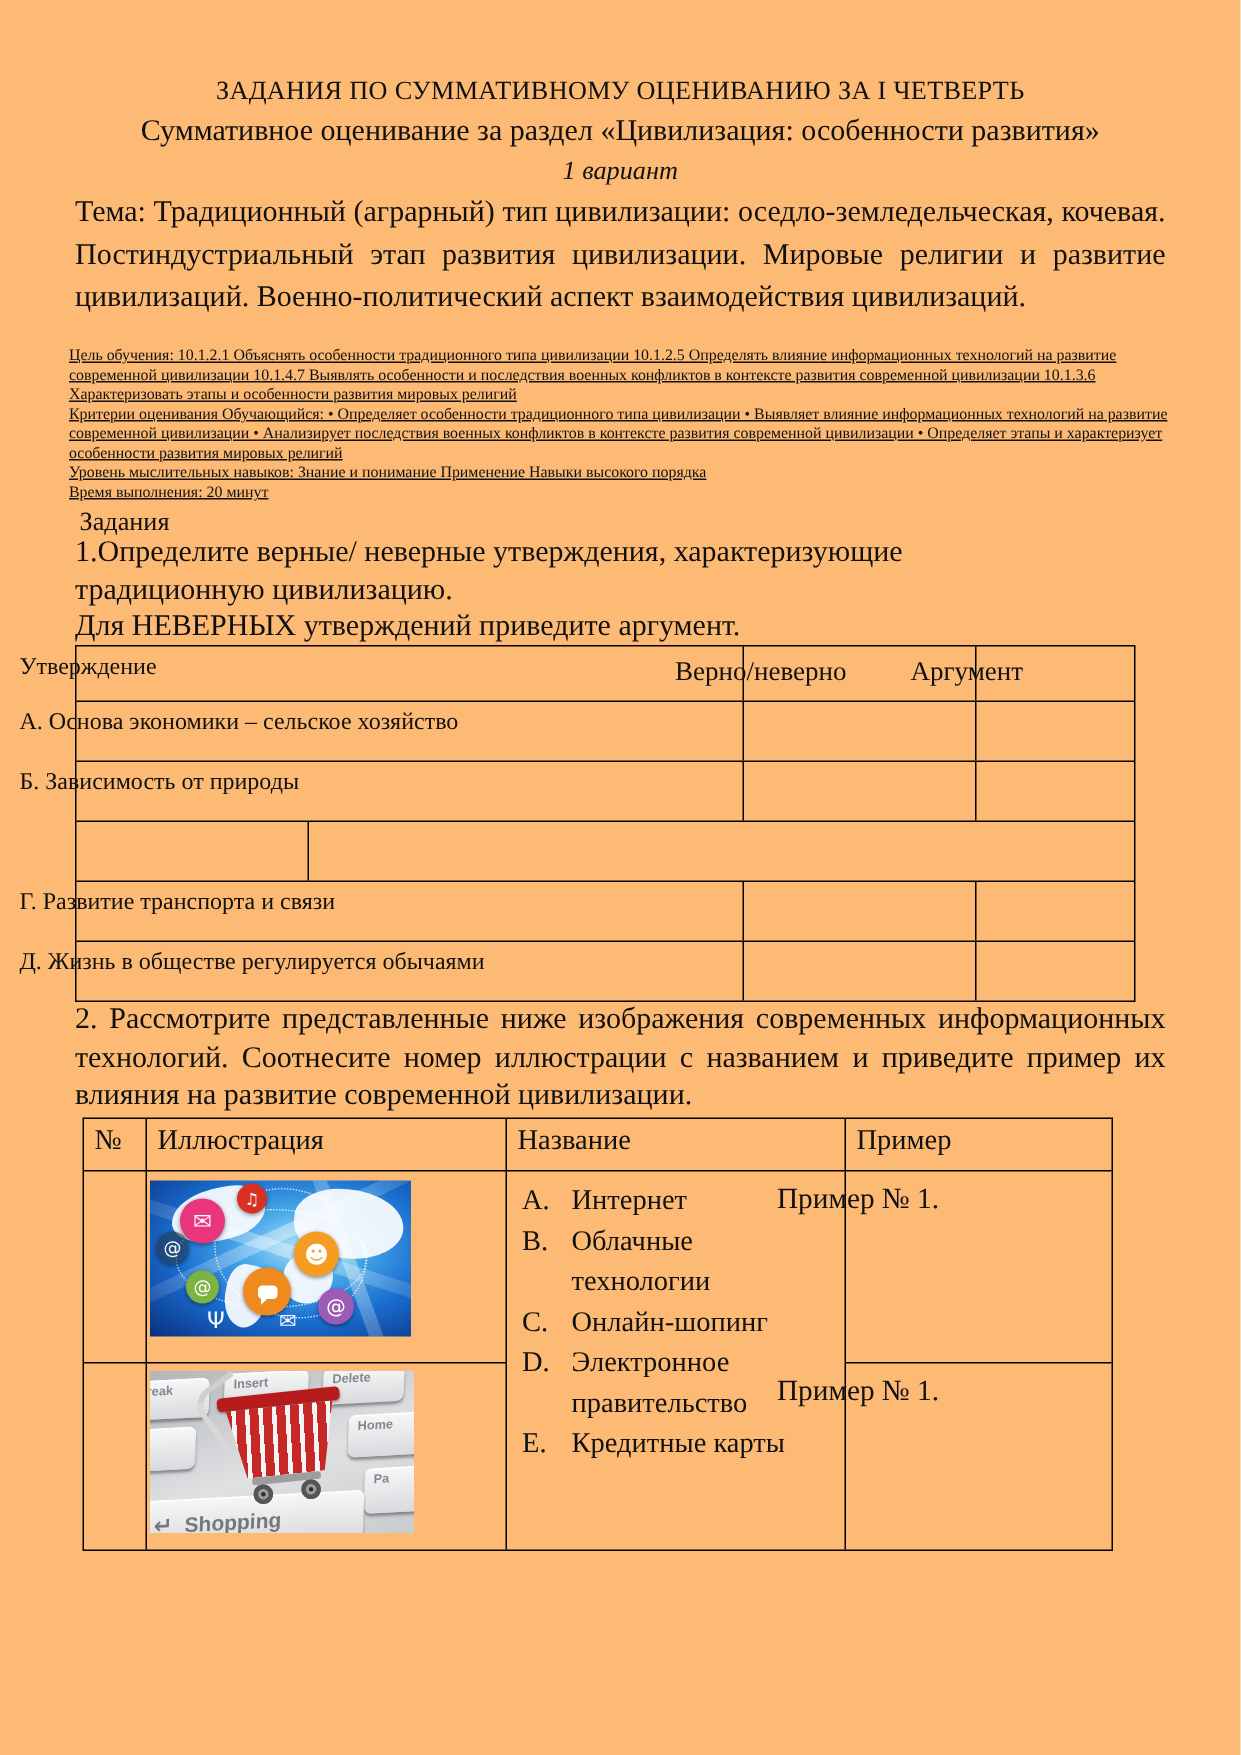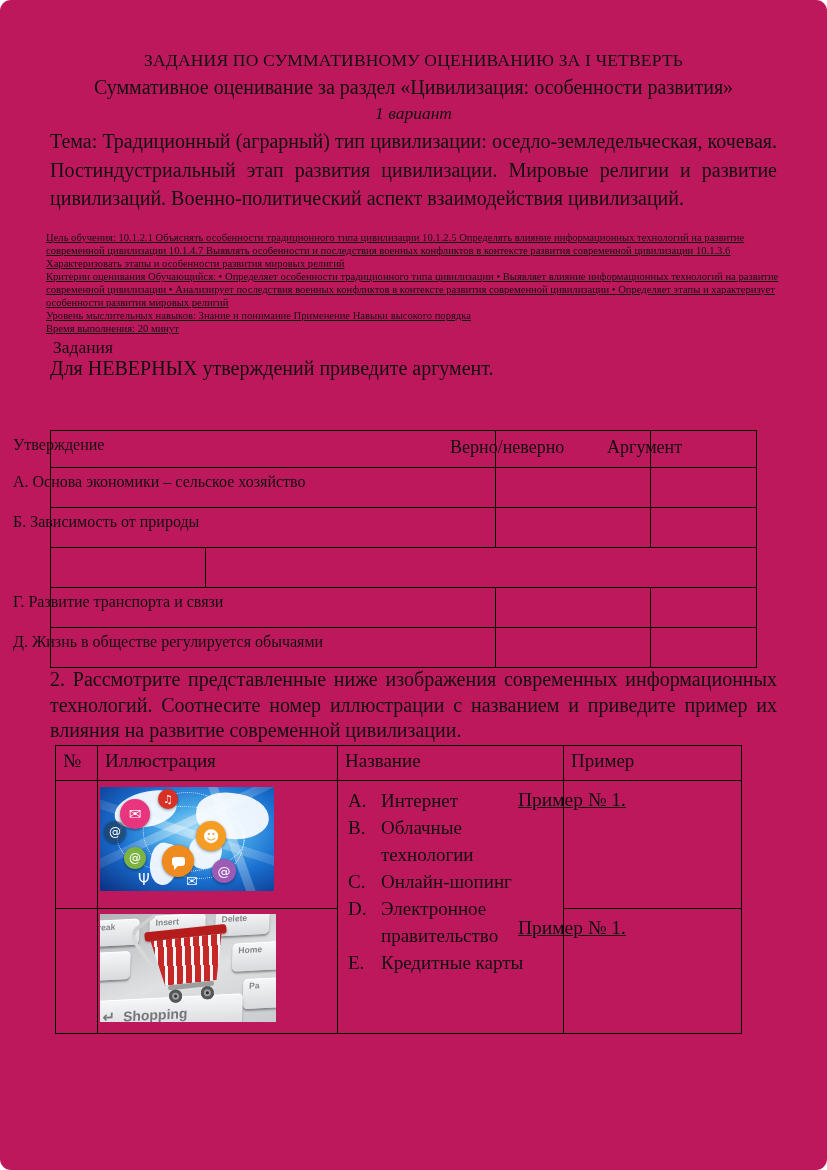--- a/index.html
+++ b/index.html
@@ -1,17 +1,17 @@
 <!DOCTYPE html>
 <html><head>
 <meta charset="utf-8">
 <style>
   html,body{margin:0;padding:0;background:#ffffff;}
-  .page{position:relative;width:827px;height:1170px;background:#be185d;overflow:hidden;
-        font-family:"Liberation Serif",serif;color:#101010;border-radius:11px;}
+  .page{position:relative;width:827px;height:1170px;background:#fdba74;overflow:hidden;
+        font-family:"Liberation Serif",serif;color:#101010;}
 
   
   .title{position:absolute;left:0;top:48px;width:100%;text-align:center;}
   .title .l1{font-size:17.5px;line-height:25px;letter-spacing:.2px;}
   .title .l2{font-size:20px;line-height:28px;}
   .title .l3{font-size:17.5px;line-height:25px;font-style:italic;}
 
   .topic{position:absolute;left:50px;top:127px;width:727px;
          font-size:20px;line-height:28.5px;text-align:justify;}
 
@@ -45,21 +45,21 @@
       grid-template-columns:42px 240px 226px 177px;
       grid-template-rows:35px 128px 124px;
       border:1px solid #000;box-sizing:content-box;font-size:19px;}
   .t2c{box-sizing:border-box;position:relative;}
   .bR{border-right:1px solid #000;} .bB{border-bottom:1px solid #000;}
   .t2 .hcell{padding:4px 0 0 7px;}
   .t2-name{grid-column:3;grid-row:2/4;padding:6px 2px 0 10px;line-height:27px;}
   .opt{margin:0;}
   .opt-letter{display:inline-block;width:33px;}
   .opt-label{display:inline-block;width:calc(100% - 40px);vertical-align:top;}
-  .ex-cell{padding-top:8px;text-decoration:underline;}
+  .ex-cell{padding-top:8px;}
   .ex-txt{position:relative;left:-46px;white-space:nowrap;font-size:19.5px;}
 
   
   .img-globe{position:absolute;left:2px;top:6px;width:174px;height:104px;overflow:hidden;
     background:radial-gradient(ellipse at 58% 42%, #aee0f9 0%, #47a8e8 28%, #1a6fd0 58%, #0a2f80 100%);}
   .ray{position:absolute;left:-40px;top:42px;width:260px;height:9px;
        background:linear-gradient(90deg,transparent,rgba(255,255,255,.38),transparent);}
   .continent{position:absolute;background:rgba(250,252,255,.93);}
   .cont-na{left:8%;top:5%;width:36%;height:34%;border-radius:62% 38% 55% 45%;transform:rotate(-9deg);}
   .cont-eu{left:55%;top:6%;width:42%;height:44%;border-radius:45% 55% 50% 50%;transform:rotate(4deg);}
@@ -114,20 +114,21 @@
   <div class="meta">
     <p>Цель обучения: 10.1.2.1 Объяснять особенности традиционного типа цивилизации  10.1.2.5 Определять влияние информационных технологий на развитие современной цивилизации 10.1.4.7 Выявлять особенности и последствия военных конфликтов в контексте развития современной цивилизации 10.1.3.6 Характеризовать этапы и особенности развития мировых религий</p>
     <p>Критерии оценивания Обучающийся: • Определяет особенности традиционного типа цивилизации  • Выявляет влияние информационных технологий на развитие современной цивилизации  • Анализирует последствия военных конфликтов в контексте развития современной цивилизации  • Определяет этапы и характеризует особенности развития мировых религий</p>
     <p>Уровень мыслительных навыков:  Знание и понимание Применение  Навыки высокого порядка</p>
     <p>Время выполнения: 20 минут</p>
   </div>
 
   <div class="tasks-label">Задания</div>
 
   <div class="t1-intro">
+    <div>1.Определите верные/ неверные утверждения, характеризующие традиционную цивилизацию.</div>
     <div>Для НЕВЕРНЫХ утверждений приведите аргумент.</div>
   </div>
 
   <div class="t1">
     <div class="t1-row t1-head">
       <div class="t1c c1"><span class="hang1">Утверждение</span></div>
       <div class="t1c c2">
           <span class="hoff2">Верно/неверно</span>
         </div>
       <div class="t1c c3">

